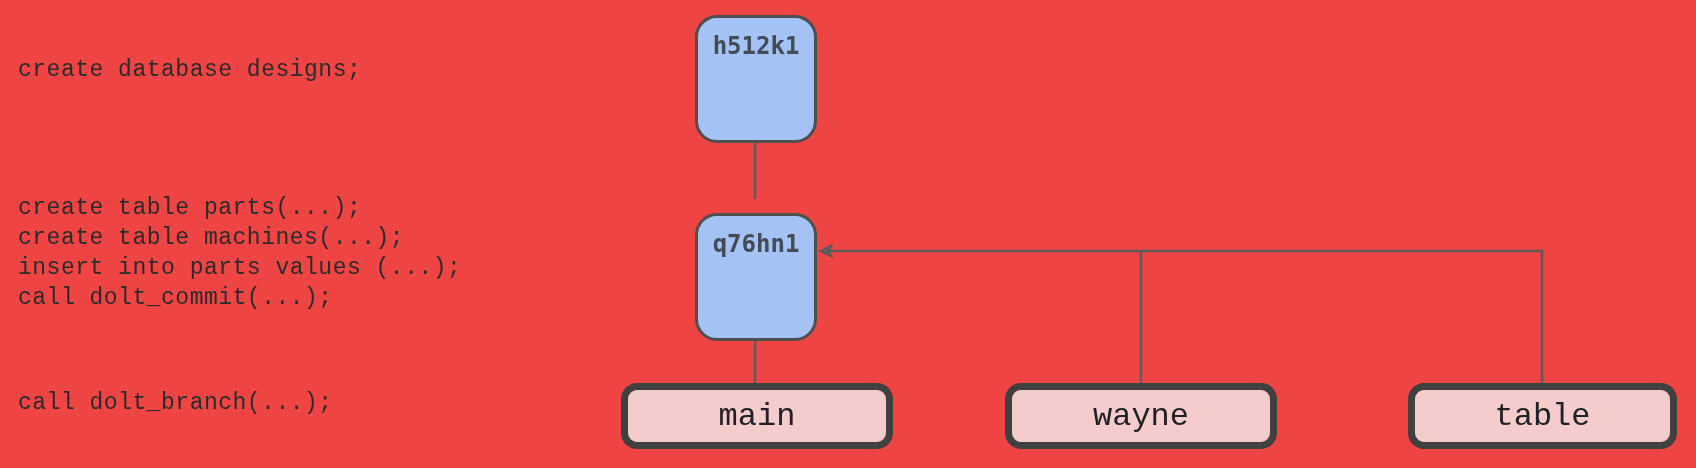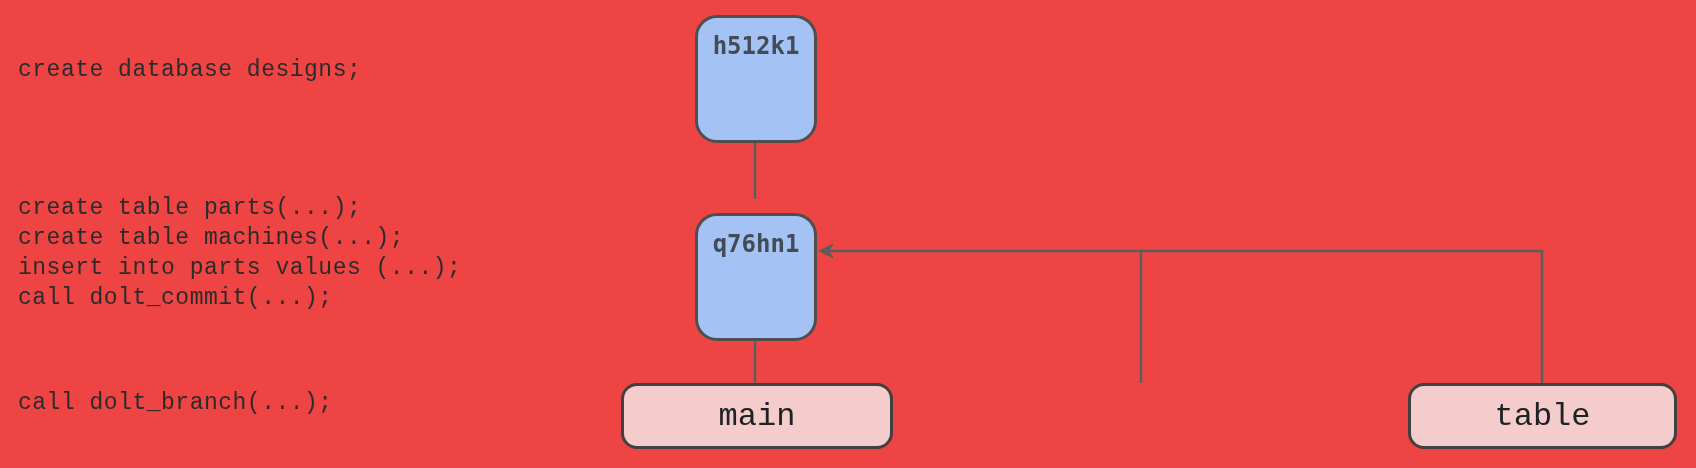--- a/index.html
+++ b/index.html
@@ -49,21 +49,21 @@
     color: #434b57;
   }
   #commit-h512k1 { left: 695px; top: 15px; }
   #commit-q76hn1 { left: 695px; top: 213px; }
 
   
   .branch-box {
     position: absolute;
     height: 66px;
     background: #f4cccc;
-    border: 3px solid #404040;
+    border: 7px solid #404040;
     border-radius: 16px;
     display: flex;
     align-items: center;
     justify-content: center;
     font-family: "Liberation Mono", monospace;
     font-size: 32px;
     color: #202124;
   }
   #branch-main  { left: 621px;  top: 383px; width: 272px; }
   #branch-wayne { left: 1005px; top: 383px; width: 272px; }
@@ -116,18 +116,21 @@
   </div>
 
   <div id="commit-q76hn1" class="commit-box">
     <span>q76hn1</span>
   </div>
 
   <div id="branch-main" class="branch-box">
     <span>main</span>
   </div>
 
+  <div id="branch-wayne" class="branch-box">
+    <span>wayne</span>
+  </div>
 
   <div id="branch-stark" class="branch-box">
     <span>table</span>
   </div>
 
 </div>
 
 </body></html>

